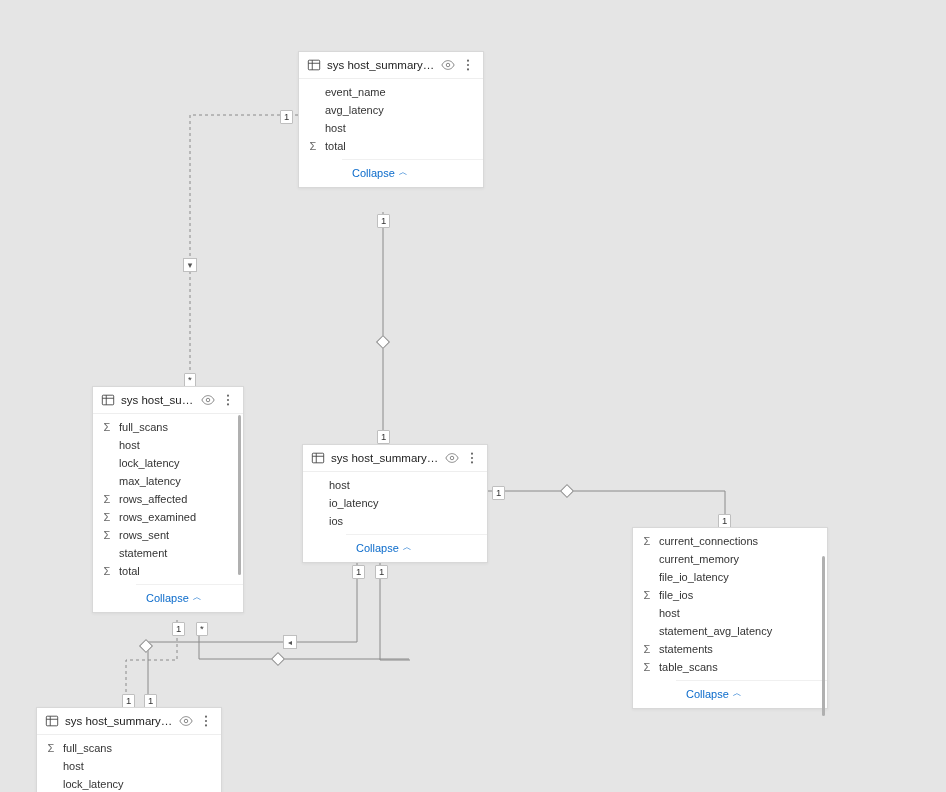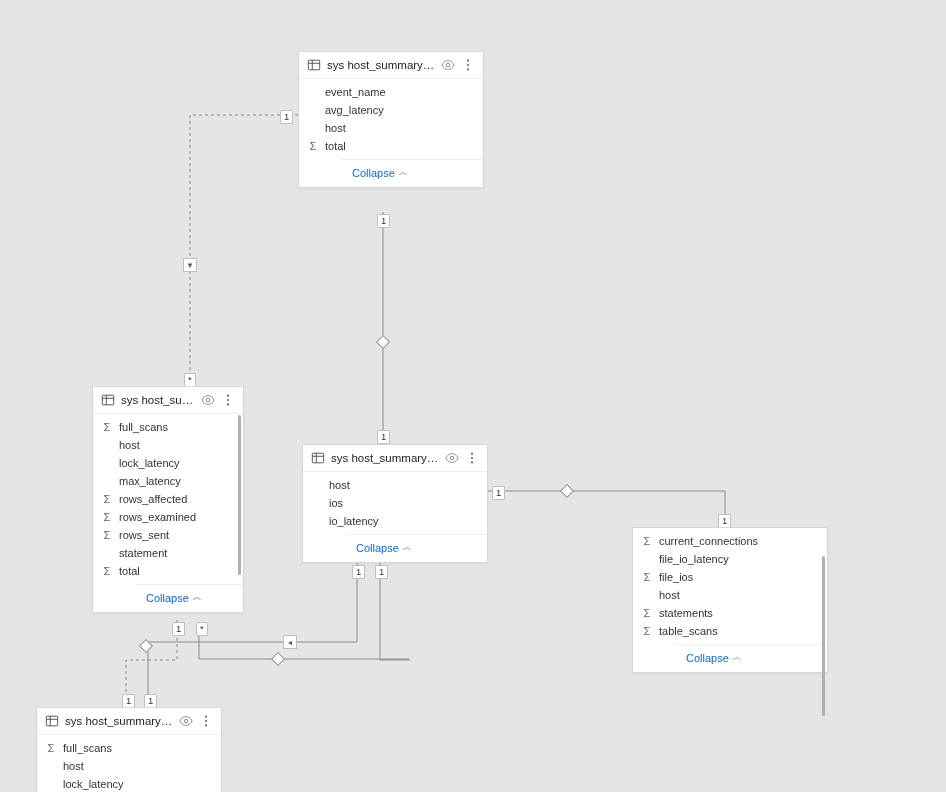--- a/index.html
+++ b/index.html
@@ -323,49 +323,57 @@
             </svg>
           </span>
         </div>
         <div class="field-list">
           <div class="field-row">
             <span class="field-icon"></span>
             <span class="field-name">host</span>
           </div>
           <div class="field-row">
             <span class="field-icon"></span>
+            <span class="field-name">io_latency</span>
+          </div>
+          <div class="field-row">
+            <span class="field-icon"></span>
             <span class="field-name">ios</span>
-          </div>
-          <div class="field-row">
-            <span class="field-icon"></span>
-            <span class="field-name">io_latency</span>
           </div>
         </div>
         <div class="collapse-row"><span class="collapse-link">
             <span>Collapse</span>
             <span class="chev">︿</span>
           </span></div>
       </div>
       <div class="table-card" style="left: 632px; top: 527px; width: 196px;">
         <div class="field-list">
           <div class="field-row">
             <span class="field-icon">Σ</span>
             <span class="field-name">current_connections</span>
           </div>
           <div class="field-row">
             <span class="field-icon"></span>
+            <span class="field-name">current_memory</span>
+          </div>
+          <div class="field-row">
+            <span class="field-icon"></span>
             <span class="field-name">file_io_latency</span>
           </div>
           <div class="field-row">
             <span class="field-icon">Σ</span>
             <span class="field-name">file_ios</span>
           </div>
           <div class="field-row">
             <span class="field-icon"></span>
             <span class="field-name">host</span>
+          </div>
+          <div class="field-row">
+            <span class="field-icon"></span>
+            <span class="field-name">statement_avg_latency</span>
           </div>
           <div class="field-row">
             <span class="field-icon">Σ</span>
             <span class="field-name">statements</span>
           </div>
           <div class="field-row">
             <span class="field-icon">Σ</span>
             <span class="field-name">table_scans</span>
           </div>
         </div>

